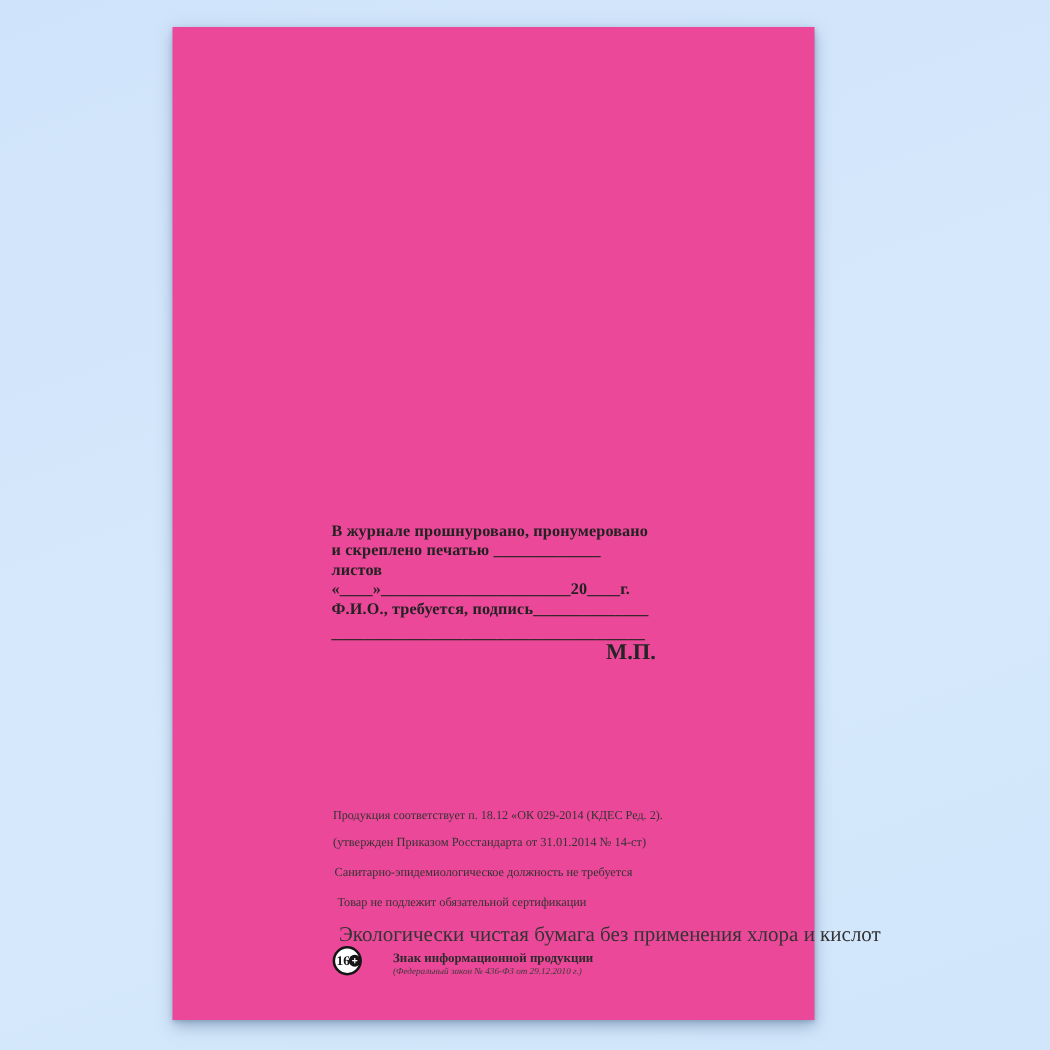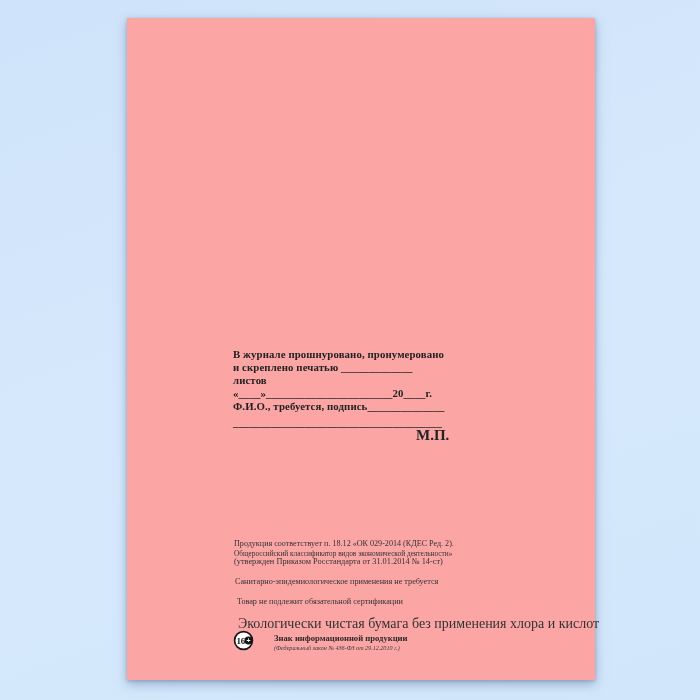--- a/index.html
+++ b/index.html
@@ -2,22 +2,22 @@
 <html><head>
 <meta charset="utf-8">
 <style>
   html,body{margin:0;padding:0;}
   body{
     width:700px;height:700px;position:relative;overflow:hidden;
     background:linear-gradient(160deg,#cfe3fa 0%,#d6e9fc 55%,#d1e6fb 100%);
     font-family:"Liberation Serif","DejaVu Serif",serif;
   }
   .sheet{
-    position:absolute;left:127px;top:18px;width:468px;height:662px;
-    background:#fca5a5;
+    position:absolute;left:115px;top:18px;width:428px;height:662px;
+    background:#ec4899;
     box-shadow:0 4px 10px rgba(88,116,152,0.50),0 1px 3px rgba(88,116,152,0.35);
   }
   .abs{position:absolute;white-space:nowrap;}
   
   .cert{
     position:absolute;left:106px;top:330px;width:215px;
     font-size:10.8px;font-weight:600;line-height:13px;
     color:#222;letter-spacing:0.1px;
   }
   .cert .gap{margin-top:3px;}
@@ -48,24 +48,23 @@
     <div>В журнале прошнуровано, пронумеровано</div>
     <div>и скреплено печатью _____________ листов</div>
     <div>«____»_______________________20____г.</div>
     <div>Ф.И.О., требуется, подпись______________</div>
     <div class="gap">______________________________________</div>
   </div>
 
   <div class="abs stamp">М.П.</div>
 
   <div class="abs small std1">Продукция соответствует п. 18.12 «ОК 029-2014 (КДЕС Ред. 2).</div>
-  <div class="abs small std2">Общероссийский классификатор видов экономической деятельности»</div>
   <div class="abs small std3">(утвержден Приказом Росстандарта от 31.01.2014 № 14-ст)</div>
 
-  <div class="abs small note1">Санитарно-эпидемиологическое применения не требуется</div>
+  <div class="abs small note1">Санитарно-эпидемиологическое должность не требуется</div>
   <div class="abs small note2">Товар не подлежит обязательной сертификации</div>
   <div class="abs small note3">Экологически чистая бумага без применения хлора и кислот</div>
 
   <svg class="abs age-icon" viewBox="0 0 40 40">
     <circle cx="20" cy="20" r="17" fill="#ffffff" stroke="#161616" stroke-width="3.2"></circle>
     <text class="b16" x="15" y="26">16</text>
     <circle cx="29.5" cy="20" r="7.6" fill="#161616"></circle>
     <text class="bplus" x="29.5" y="24.6">+</text>
   </svg>
 

